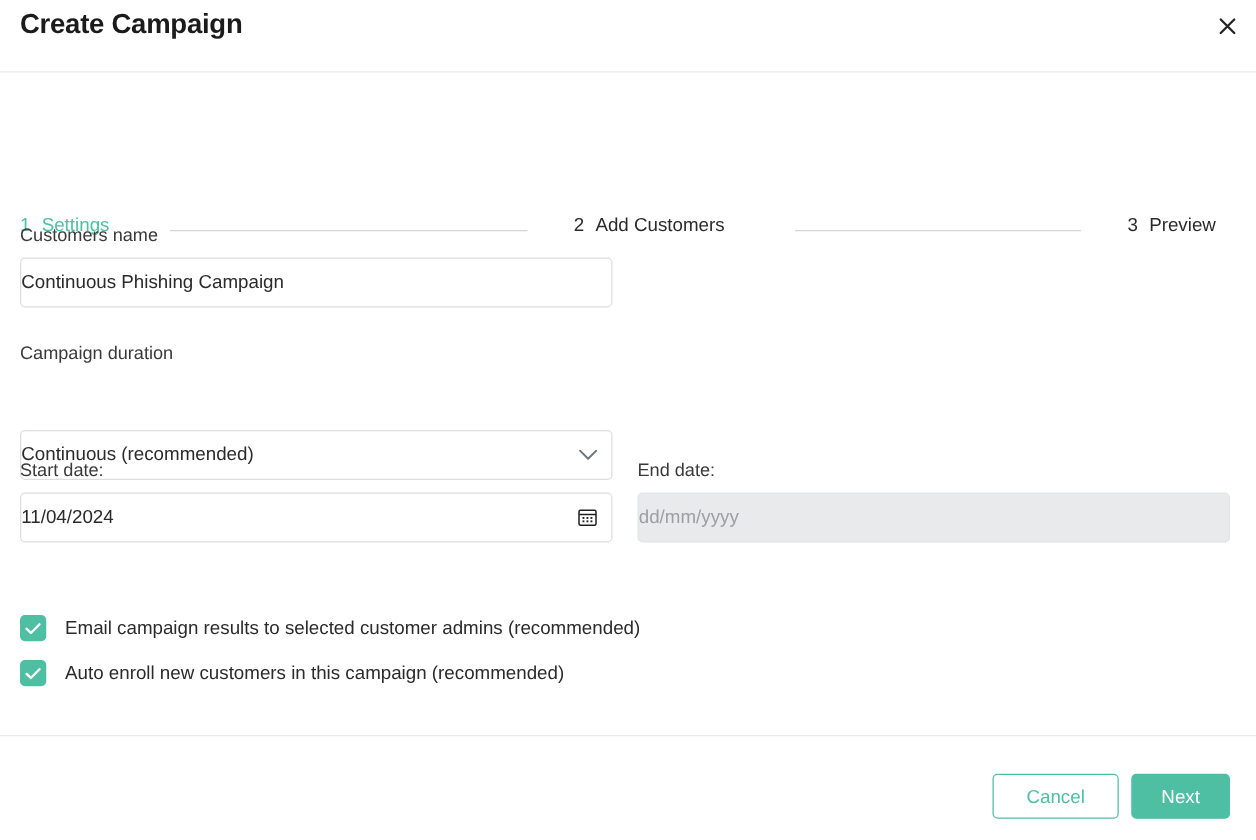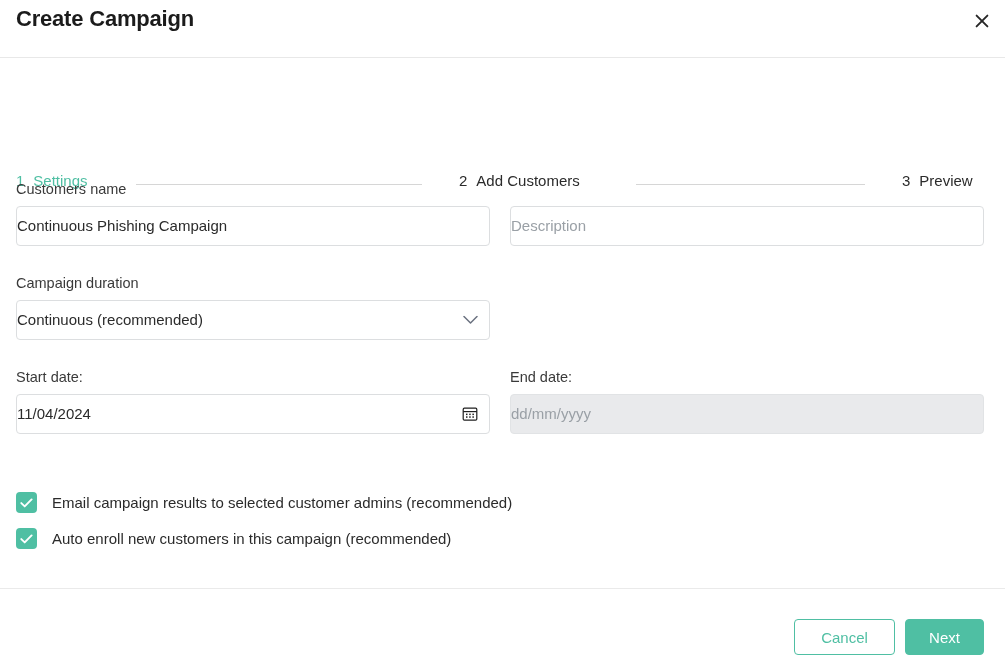--- a/index.html
+++ b/index.html
@@ -130,20 +130,21 @@
   .row-name-label { top: 24px; }
   .row-name-input { top: 48px; }
   .row-dur-label  { top: 118px; }
   .row-dur-input  { top: 142px; }
   .row-date-label { top: 212px; }
   .row-date-input { top: 236px; }
 
   .select-box {
     position: relative;
     cursor: pointer;
+    margin-top: 44px;
   }
   .select-value { flex: 1; }
   .chevron {
     position: absolute;
     right: 11px;
     top: 50%;
     transform: translateY(-50%);
     display: flex;
   }
   .cal-icon {
@@ -253,23 +254,20 @@
   </div>
 </div>
 
 <div class="form-area">
 
   <div class="field-label col-left row-name-label">Customers name</div>
   <div class="input-box col-left row-name-input">
     <span>Continuous Phishing Campaign</span>
   </div>
 
-  <div class="input-box col-right row-name-input placeholder-txt">
-    <span>Description</span>
-  </div>
 
   <div class="field-label col-left row-dur-label">Campaign duration</div>
   <div class="input-box select-box col-left row-dur-input">
     <span class="select-value">Continuous (recommended)</span>
     <span class="chevron">
       <svg width="15" height="9" viewBox="0 0 15 9" aria-hidden="true">
         <path d="M1 1 L7.5 7.5 L14 1" fill="none" stroke="#6b7280" stroke-width="1.5" stroke-linecap="round" stroke-linejoin="round"></path>
       </svg>
     </span>
   </div>

